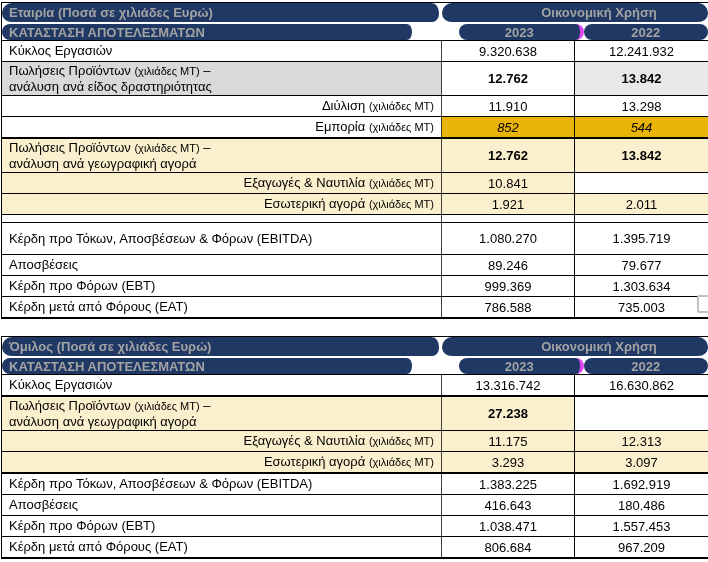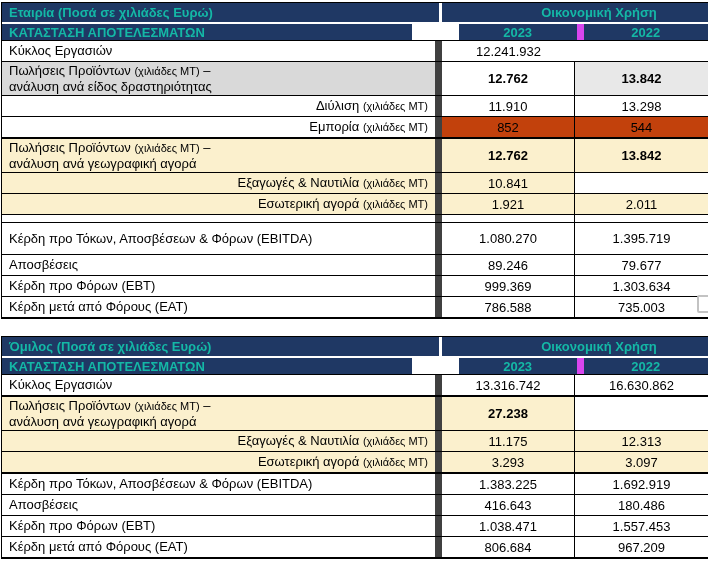--- a/index.html
+++ b/index.html
@@ -15,54 +15,54 @@
     border-top:1px solid #000; border-bottom:2px solid #000;
     background:#fff;
   }
   #table-company { top:2px; }
   #table-group   { top:336px; }
 
   
   .hrow { display:flex; background:#fff; }
   .hrow .cell {
     box-sizing:border-box; display:flex; align-items:center;
-    background:#1F3864; color:#14b8a6; font-weight:bold;
+    background:#1F3864; color:#a3a3a3; font-weight:bold;border-radius:10px;
   }
   .h1 .cell { height:21px; border-bottom:2px solid #fff; }
   .h2 .cell { height:16px; }
   .hcell-title   { width:440px; padding:0 7px; border-right:3px solid #fff; }
   .hcell-period  { width:266px; justify-content:center;padding-left:48px; }
   .hcell-stmt    { width:440px; padding:0 7px; border-right:3px solid #fff; }
-  .hcell-y23     { width:133px; justify-content:center; border-right:7px solid #d946ef;margin-left:44px; }
+  .hcell-y23     { width:133px; justify-content:center; border-right:4px solid #d946ef;margin-left:44px; }
   .hcell-y22     { width:133px; justify-content:center; }
 
   
   .row { display:flex; border-top:1px solid #000; }
   .row.thick-top { border-top-width:2px; }
   .row .cell {
     box-sizing:border-box; display:flex; align-items:center;
     min-height:20px; padding:0 7px; background:#fff;
   }
-  .cell.label { width:440px; border-right:7px solid #404040; }
+  .cell.label { width:440px; border-right:1px solid #404040; }
   .cell.val   { width:133px; justify-content:center; padding:0 3px; }
   .cell.v2023 { border-right:1px solid #000; }
 
   .lines { line-height:1.22; }
   .sub .cell.label { justify-content:flex-end; text-align:right; }
   .small { font-size:11px; }
 
   .row.head2line .cell { min-height:33px; }
   .row.tall .cell      { min-height:31px; }
   .row.spacer .cell    { min-height:7px; height:7px; padding:0; }
 
   
   .gray-section-head .cell.label { background:#D9D9D9; }
   .gray-section-head .cell.v2022 { background:#E8E8E8; }
   .gray-section-head .cell.val   { font-weight:bold; }
-  .gray-sub2 .cell.val           { background:#c2410c; }
+  .gray-sub2 .cell.val           { background:#eab308;font-style:italic; }
 
   
   .yellow-section-head .cell, .yellow .cell { background:#FBF0CD; }
   .yellow-section-head .cell.val { font-weight:bold; }
 
   
   .resize-handle {
     position:absolute; left:697px; top:295px; width:12px; height:14px;
     background:#fff; border:2px solid #c3c3c3; border-radius:2px;
   }
@@ -82,20 +82,21 @@
       <div class="cell hcell-y23">2023</div>
       <div class="cell hcell-y22">2022</div>
     </div>
     <div>
         <div class="row plain">
           <div class="cell label">
             <div class="lines">
               <div class="ln">Κύκλος Εργασιών</div>
             </div>
           </div>
+          <div class="cell val v2023">9.320.638</div>
           <div class="cell val v2022">12.241.932</div>
         </div>
         <div class="row gray-section-head head2line">
           <div class="cell label">
             <div class="lines">
               <div class="ln">Πωλήσεις Προϊόντων <span class="small">(χιλιάδες ΜΤ)</span> –</div>
               <div class="ln">ανάλυση ανά είδος δραστηριότητας</div>
             </div>
           </div>
           <div class="cell val v2023">12.762</div>

